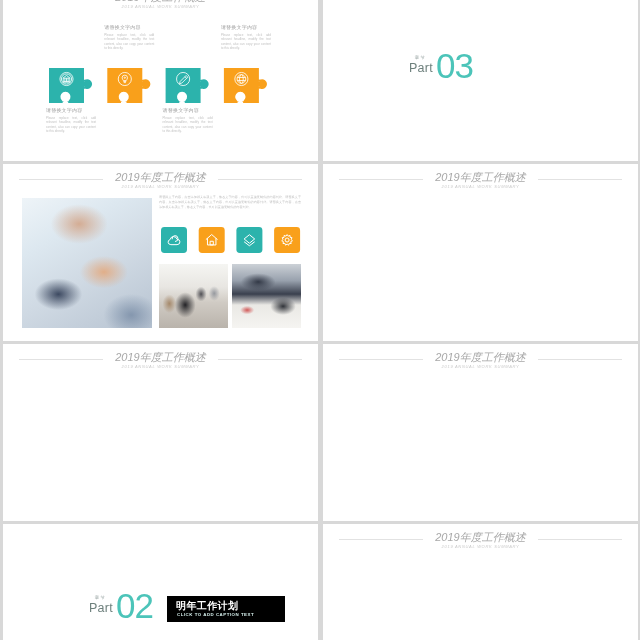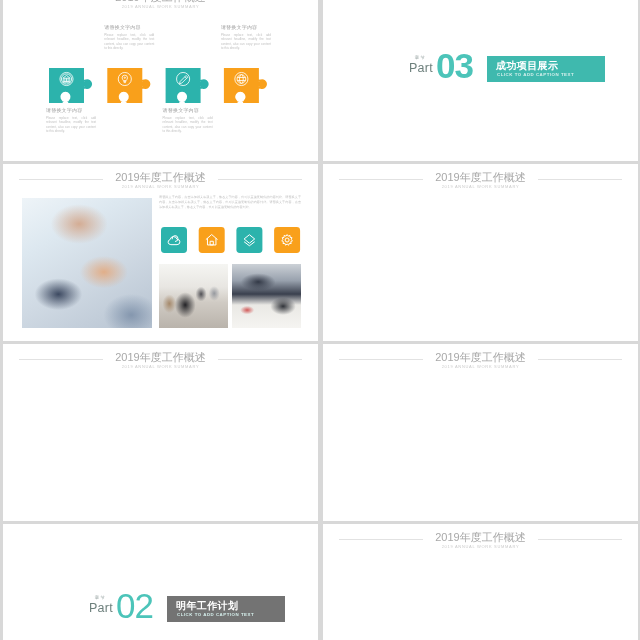--- a/index.html
+++ b/index.html
@@ -2,21 +2,21 @@
 <html><head>
 <meta charset="utf-8">
 <style>
   html,body{margin:0;padding:0;}
   body{width:640px;height:640px;background:#d8d8d8;
        font-family:"Liberation Sans",sans-serif;overflow:hidden;}
   .grid{position:absolute;left:3px;top:-16px;width:634px;height:720px;}
   .slide{position:absolute;width:315px;height:177px;background:#fff;overflow:hidden;}
   .col0{left:0;} .col1{left:320px;}
   .row0{top:0;} .row1{top:180px;} .row2{top:360px;} .row3{top:540px;}
-  .sl-head{position:absolute;left:0;top:0;width:375px;height:26px;}
+  .sl-head{position:absolute;left:0;top:0;width:375px;height:26px;font-style:italic;}
   .sl-head .ln{position:absolute;top:15px;height:1px;background:#e2e2e2;}
   .sl-head .ln.l{left:16px;width:84px;}
   .sl-head .ln.r{left:215px;width:84px;}
   .sl-title{position:absolute;left:0;top:7px;width:315px;text-align:center;
             font-size:11px;color:#a8a8a8;line-height:13px;}
   .sl-sub{position:absolute;left:0;top:20px;width:315px;text-align:center;
           font-size:4px;color:#cbcbcb;letter-spacing:0.7px;line-height:5px;}
   .h-cn{font-size:5px;color:#a0a0a0;line-height:7px;letter-spacing:0.2px;}
   .b-en{font-size:3px;color:#c2c2c2;line-height:4.4px;text-align:justify;}
   .b-cn{font-size:3.1px;color:#bdbdbd;line-height:4.8px;text-align:justify;}
@@ -93,25 +93,21 @@
    </div>
   <div style="position:absolute;left:217.9px;top:40px;width:50px">
     <div class="h-cn">请替换文字内容</div>
     <div class="b-en" style="margin-top:2px">Please replace text, click add relevant headline, modify the text content, also can copy your content to this directly.</div>
    </div>
  </div>
 <div class="slide col1 row0">
   <div style="position:absolute;left:84px;top:72px;width:160px;height:33px">
    <div style="position:absolute;left:0;top:-1px;width:27px;text-align:center;font-size:4.4px;color:#9aa6a4;letter-spacing:1.4px">章节</div>
    <div style="position:absolute;left:0;top:5px;width:28px;text-align:center;font-size:12.5px;color:#6e807d;letter-spacing:0.3px;font-weight:300">Part</div>
-   <div style="position:absolute;left:29px;top:-8px;font-size:35px;line-height:35px;color:#4CC4B9;font-weight:700;letter-spacing:-1px">03</div>
-   <div style="position:absolute;left:80px;top:0px;width:118px;height:26px;background:#3FB9AE">
-     <div style="position:absolute;left:9px;top:2.5px;font-size:10px;color:#fff;letter-spacing:0.4px;font-weight:bold">成功项目展示</div>
-     <div style="position:absolute;left:10px;top:16px;font-size:4.4px;color:#d6f0ed;letter-spacing:0.5px;font-weight:bold">CLICK TO ADD CAPTION TEXT</div>
-   </div>
+   <div style="position:absolute;left:29px;top:-8px;font-size:35px;line-height:35px;color:#4CC4B9;font-weight:400;letter-spacing:-1px">03</div>
   </div>
  </div>
 <div class="slide col0 row1">
   <div class="sl-head">
    <div class="ln l"></div>
    <div class="ln r"></div>
    <div class="sl-title">2019年度工作概述</div>
    <div class="sl-sub">2019 ANNUAL  WORK SUMMARY</div>
   </div>
   <div class="ph" style="left:19px;top:34px;width:130px;height:130px;background:radial-gradient(ellipse 46px 32px at 44% 20%, rgba(211,166,138,.9) 0%, rgba(211,166,138,0) 62%),radial-gradient(ellipse 40px 27px at 63% 57%, rgba(226,172,132,.95) 0%, rgba(226,172,132,0) 60%),radial-gradient(ellipse 36px 24px at 28% 74%, rgba(45,58,83,.9) 0%, rgba(45,58,83,0) 66%),radial-gradient(ellipse 42px 32px at 84% 90%, rgba(118,138,164,.8) 0%, rgba(118,138,164,0) 66%),linear-gradient(150deg,#eef4f8 0%,#dde8f0 28%,#cfd9e3 58%,#b7c3d1 100%);"></div>
@@ -180,21 +176,21 @@
    <div class="ln r"></div>
    <div class="sl-title">2019年度工作概述</div>
    <div class="sl-sub">2019 ANNUAL  WORK SUMMARY</div>
   </div>
  </div>
 <div class="slide col0 row3">
   <div style="position:absolute;left:84px;top:72px;width:160px;height:33px">
    <div style="position:absolute;left:0;top:-1px;width:27px;text-align:center;font-size:4.4px;color:#9aa6a4;letter-spacing:1.4px">章节</div>
    <div style="position:absolute;left:0;top:5px;width:28px;text-align:center;font-size:12.5px;color:#6e807d;letter-spacing:0.3px;font-weight:300">Part</div>
    <div style="position:absolute;left:29px;top:-8px;font-size:35px;line-height:35px;color:#4CC4B9;font-weight:300;letter-spacing:-1px">02</div>
-   <div style="position:absolute;left:80px;top:0px;width:118px;height:26px;background:#737373">
+   <div style="position:absolute;left:80px;top:0px;width:118px;height:26px;background:#000000">
      <div style="position:absolute;left:9px;top:2.5px;font-size:10px;color:#fff;letter-spacing:0.4px;font-weight:bold">明年工作计划</div>
      <div style="position:absolute;left:10px;top:16px;font-size:4.4px;color:#d6f0ed;letter-spacing:0.5px;font-weight:bold">CLICK TO ADD CAPTION TEXT</div>
    </div>
   </div>
  </div>
 <div class="slide col1 row3">
   <div class="sl-head">
    <div class="ln l"></div>
    <div class="ln r"></div>
    <div class="sl-title">2019年度工作概述</div>

